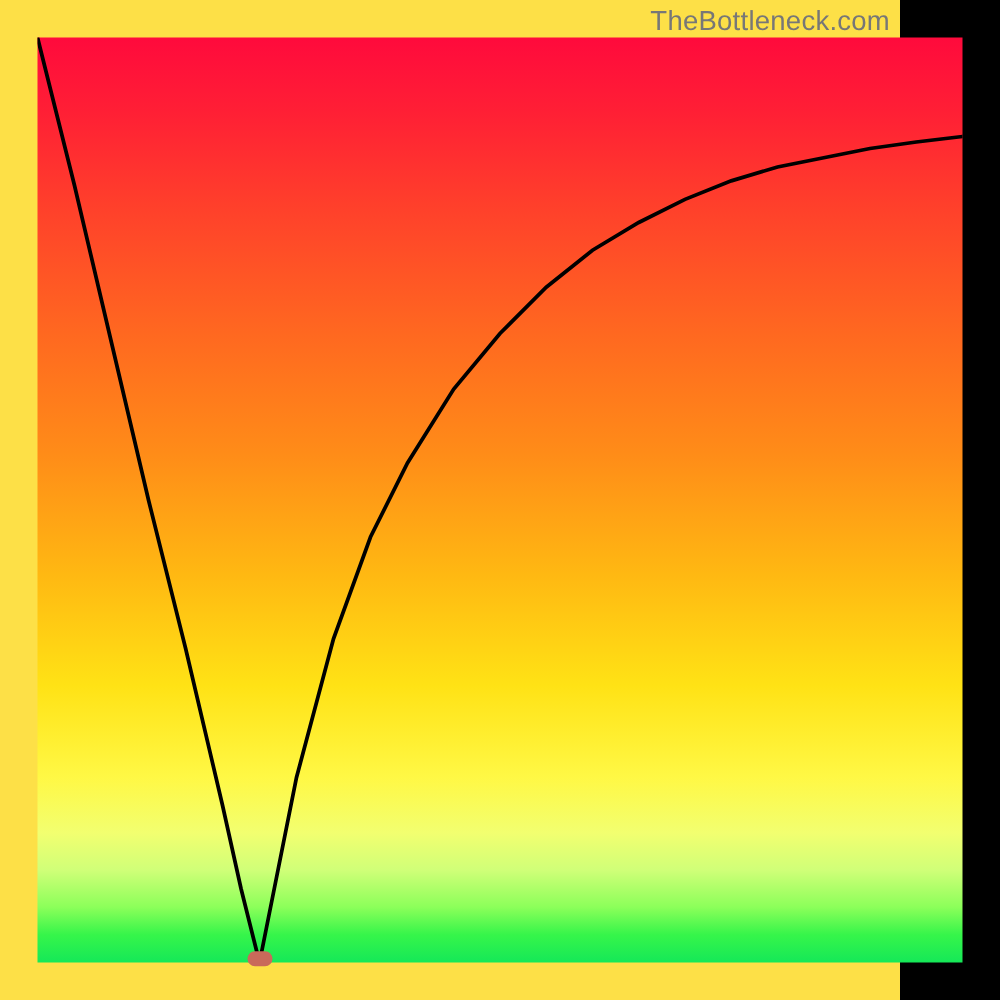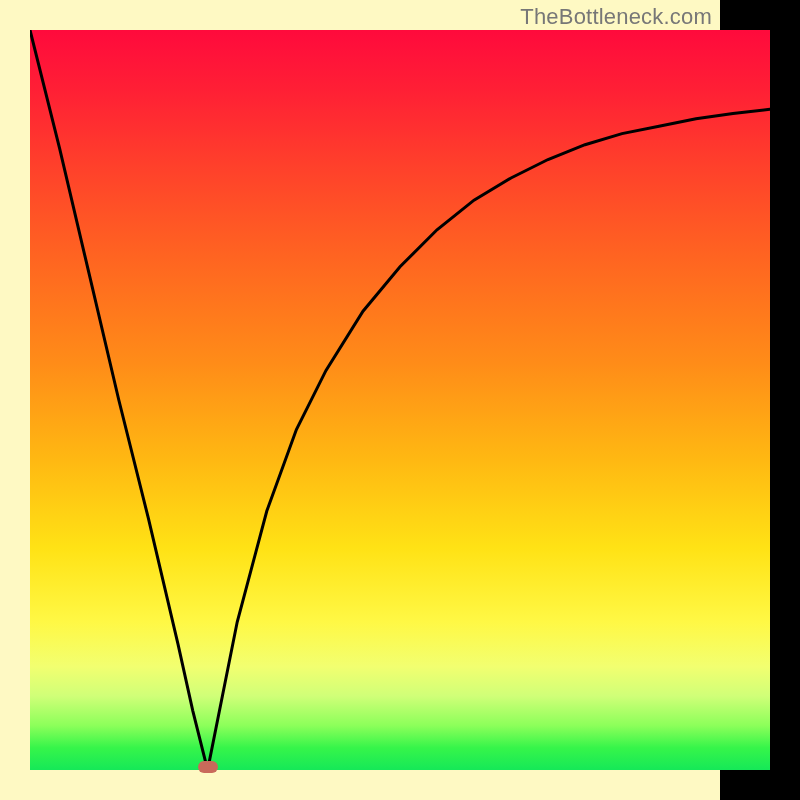--- a/index.html
+++ b/index.html
@@ -8,21 +8,21 @@
     width: 800px;
     height: 800px;
     overflow: hidden;
     background: #000;
     font-family: Arial, Helvetica, sans-serif;
   }
   .frame {
     position: relative;
     width: 720px;
     height: 800px;
-    background: #fef9c3;
+    background: #fde047;
   }
   .plot {
     position: absolute;
     left: 30px;
     top: 30px;
     width: 740px;
     height: 740px;
     
     background: linear-gradient(
       to bottom,

